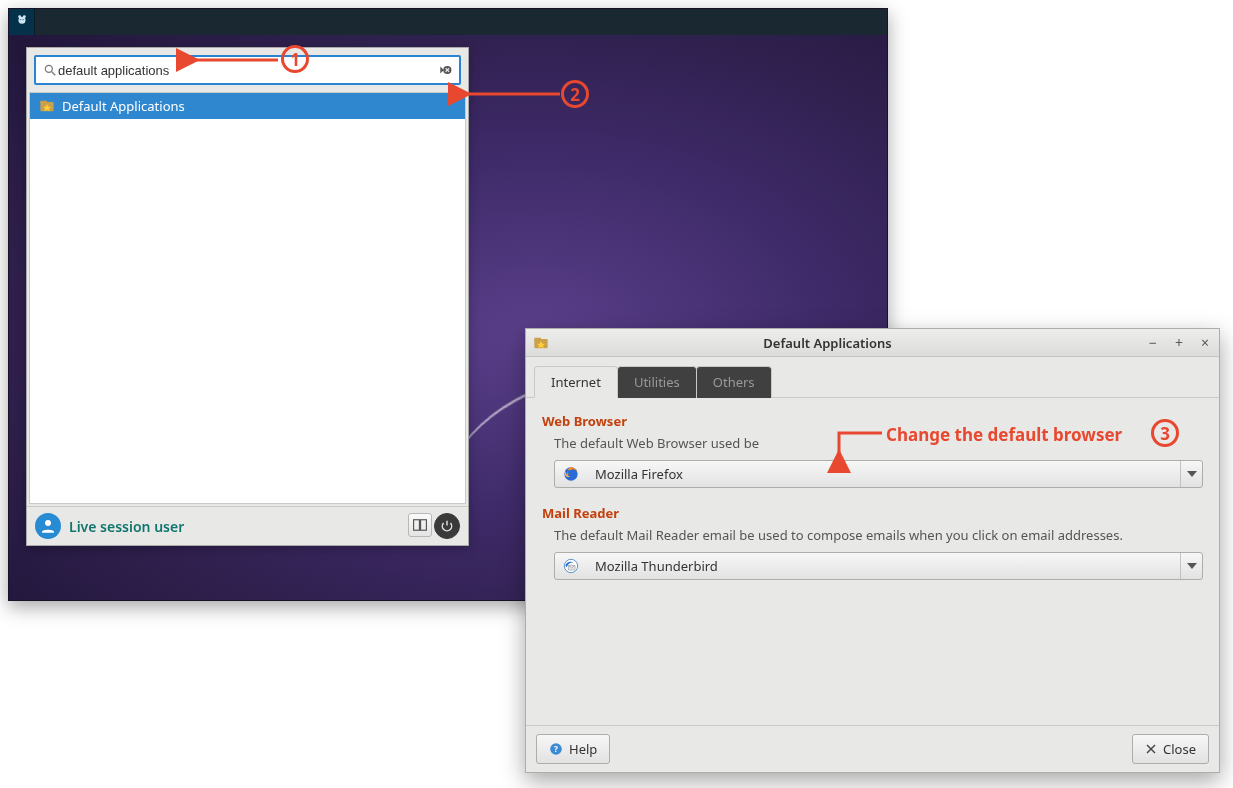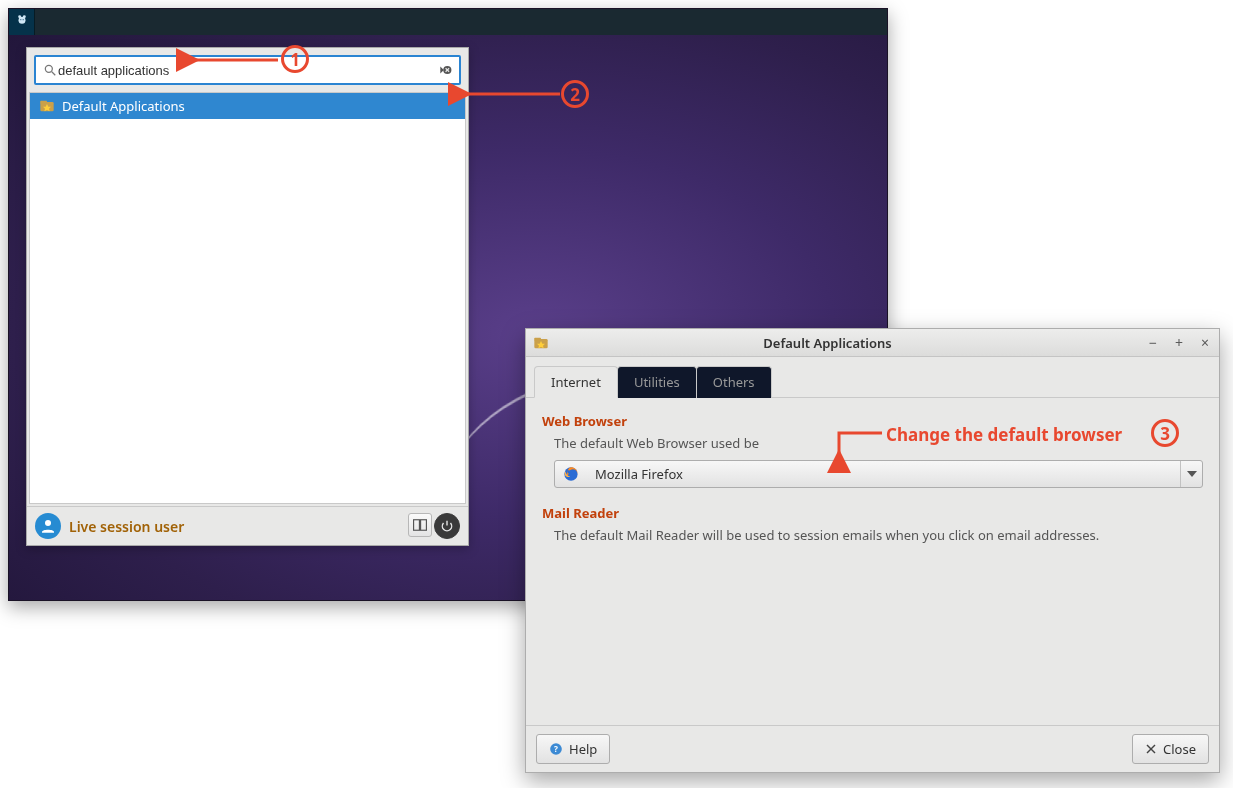--- a/index.html
+++ b/index.html
@@ -118,21 +118,21 @@
     padding:6px 8px;
     gap:8px;
     border-top:1px solid #c9c9c9;
   }
   .avatar {
     width:26px;height:26px;border-radius:50%;
     background:#268bd2;
     display:flex;align-items:center;justify-content:center;
     color:#fff;
   }
-  .user-label { font-weight:600; color:#a16207; font-size:14px; flex:1; }
+  .user-label { font-weight:600; color:#0f766e; font-size:14px; flex:1; }
   .footer-btns { display:flex; gap:2px; }
   .footer-btn {
     width:24px;height:24px;
     border:1px solid #b7b7b7;
     background:linear-gradient(#fafafa,#e4e4e4);
     border-radius:3px;
     display:flex;align-items:center;justify-content:center;
     font-size:12px;color:#333;
   }
   .footer-btn.power {
@@ -186,21 +186,21 @@
     gap:0;
     border-bottom:1px solid #c9c9c9;
   }
   .tab {
     padding:6px 16px;
     border:1px solid #c9c9c9;
     border-bottom:none;
     border-top-left-radius:4px;
     border-top-right-radius:4px;
     margin-right:-1px;
-    background:#0f172a;
+    background:#404040;
     color:#999;
     position:relative;
     top:1px;
   }
   .tab.active {
     background:#e8e8e7;
     color:#333;
     z-index:2;
     border-bottom:1px solid #e8e8e7;
   }
@@ -427,21 +427,37 @@
       </span>
       <span class="clabel">Mozilla Firefox</span>
       <span class="carrow">
         <svg width="10" height="6" viewBox="0 0 10 6">
             <path d="M0 0 L5 6 L10 0Z" fill="#555"></path>
           </svg>
       </span>
     </div>
 
     <div class="section-title">Mail Reader</div>
-    <div class="section-desc">The default Mail Reader will be used to session emails when you click on email addresses.</div>
+    <div class="section-desc">The default Mail Reader email be used to compose emails when you click on email addresses.</div>
+    <div class="combo">
+      <span class="cicn">
+        <svg width="16" height="16" viewBox="0 0 24 24">
+          <circle cx="12" cy="12" r="10" fill="#fff" stroke="#1364b8" stroke-width="1"></circle>
+          <path d="M4 10c2-4 8-6 12-3 0 0-3-1-6 1s-4 5-4 5-3 1-2-3z" fill="#1f72d6"></path>
+          <rect x="8" y="11" width="10" height="7" rx="1" fill="#e7e7e7" stroke="#9a9a9a"></rect>
+          <path d="M8 11l5 4 5-4" fill="none" stroke="#9a9a9a"></path>
+        </svg>
+      </span>
+      <span class="clabel">Mozilla Thunderbird</span>
+      <span class="carrow">
+        <svg width="10" height="6" viewBox="0 0 10 6">
+            <path d="M0 0 L5 6 L10 0Z" fill="#555"></path>
+          </svg>
+      </span>
+    </div>
   </div>
 
   <div class="dialog-footer">
     <div class="btn">
       <svg width="14" height="14" viewBox="0 0 24 24">
         <circle cx="12" cy="12" r="10" fill="#3c8ad4"></circle>
         <text x="12" y="17" text-anchor="middle" font-size="14" font-weight="700" fill="#fff">?</text>
       </svg>
       <span>Help</span>
     </div>

